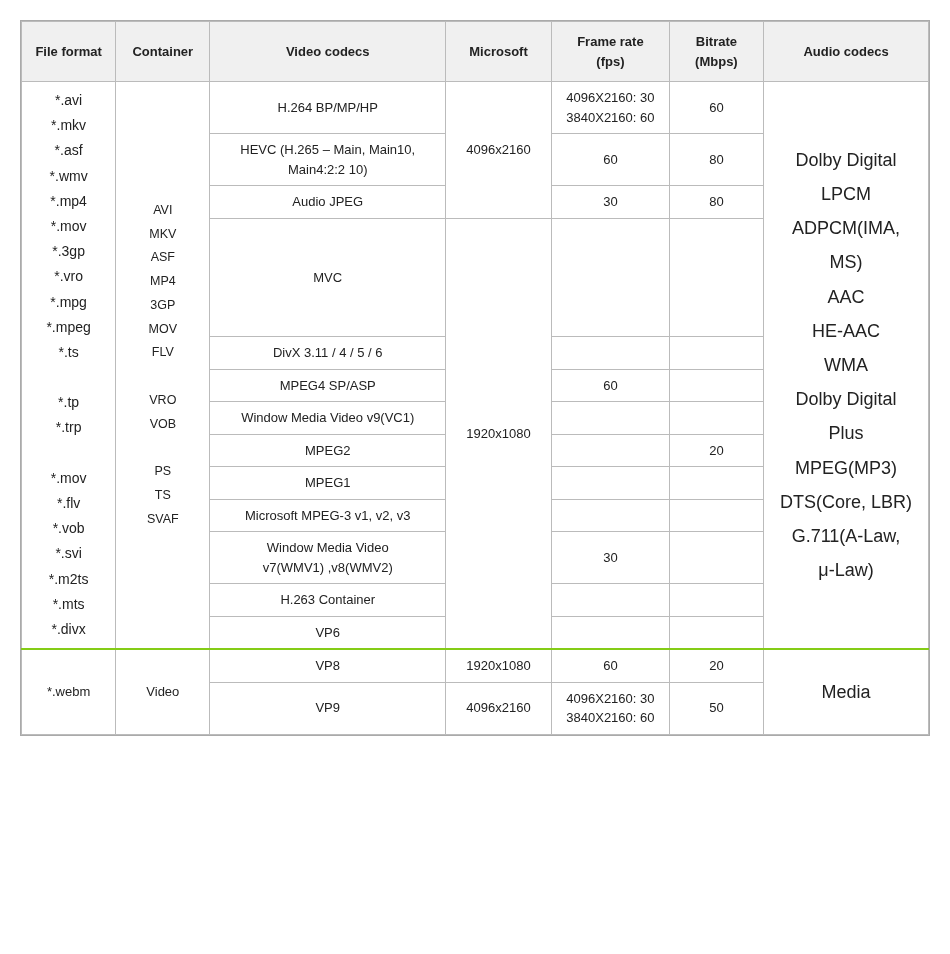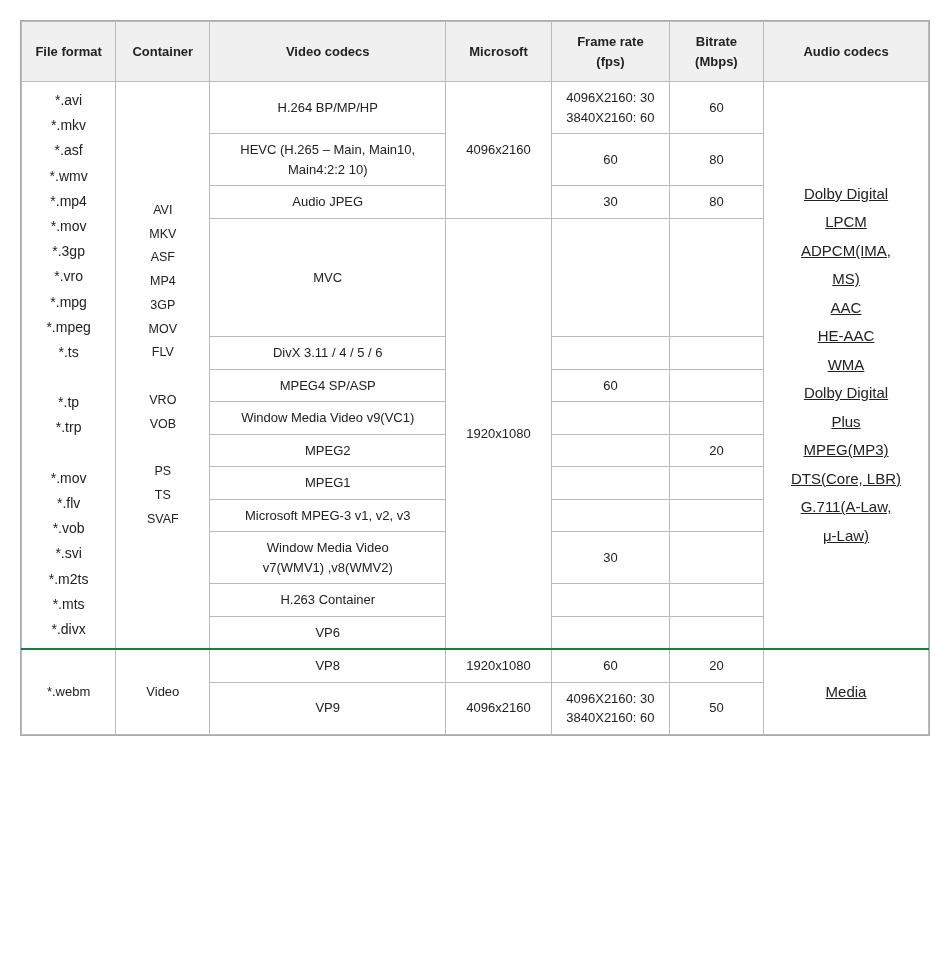--- a/index.html
+++ b/index.html
@@ -48,25 +48,24 @@
       font-size: 14px;
     }
     td.container-formats {
       vertical-align: middle;
       line-height: 1.9;
       font-size: 12.5px;
     }
     td.audio-col {
       vertical-align: middle;
       line-height: 1.9;
-      font-size: 15px;
-      text-decoration: underline;
+      font-size: 18px;
     }
     .row-separator td {
-      border-top: 2px solid #15803d;
+      border-top: 2px solid #84cc16;
     }
   </style>
 </head>
 <body>
 
 <div class="table-wrapper">
   <table>
     <thead>
       <tr>
         <th class="col-file">File format</th>

